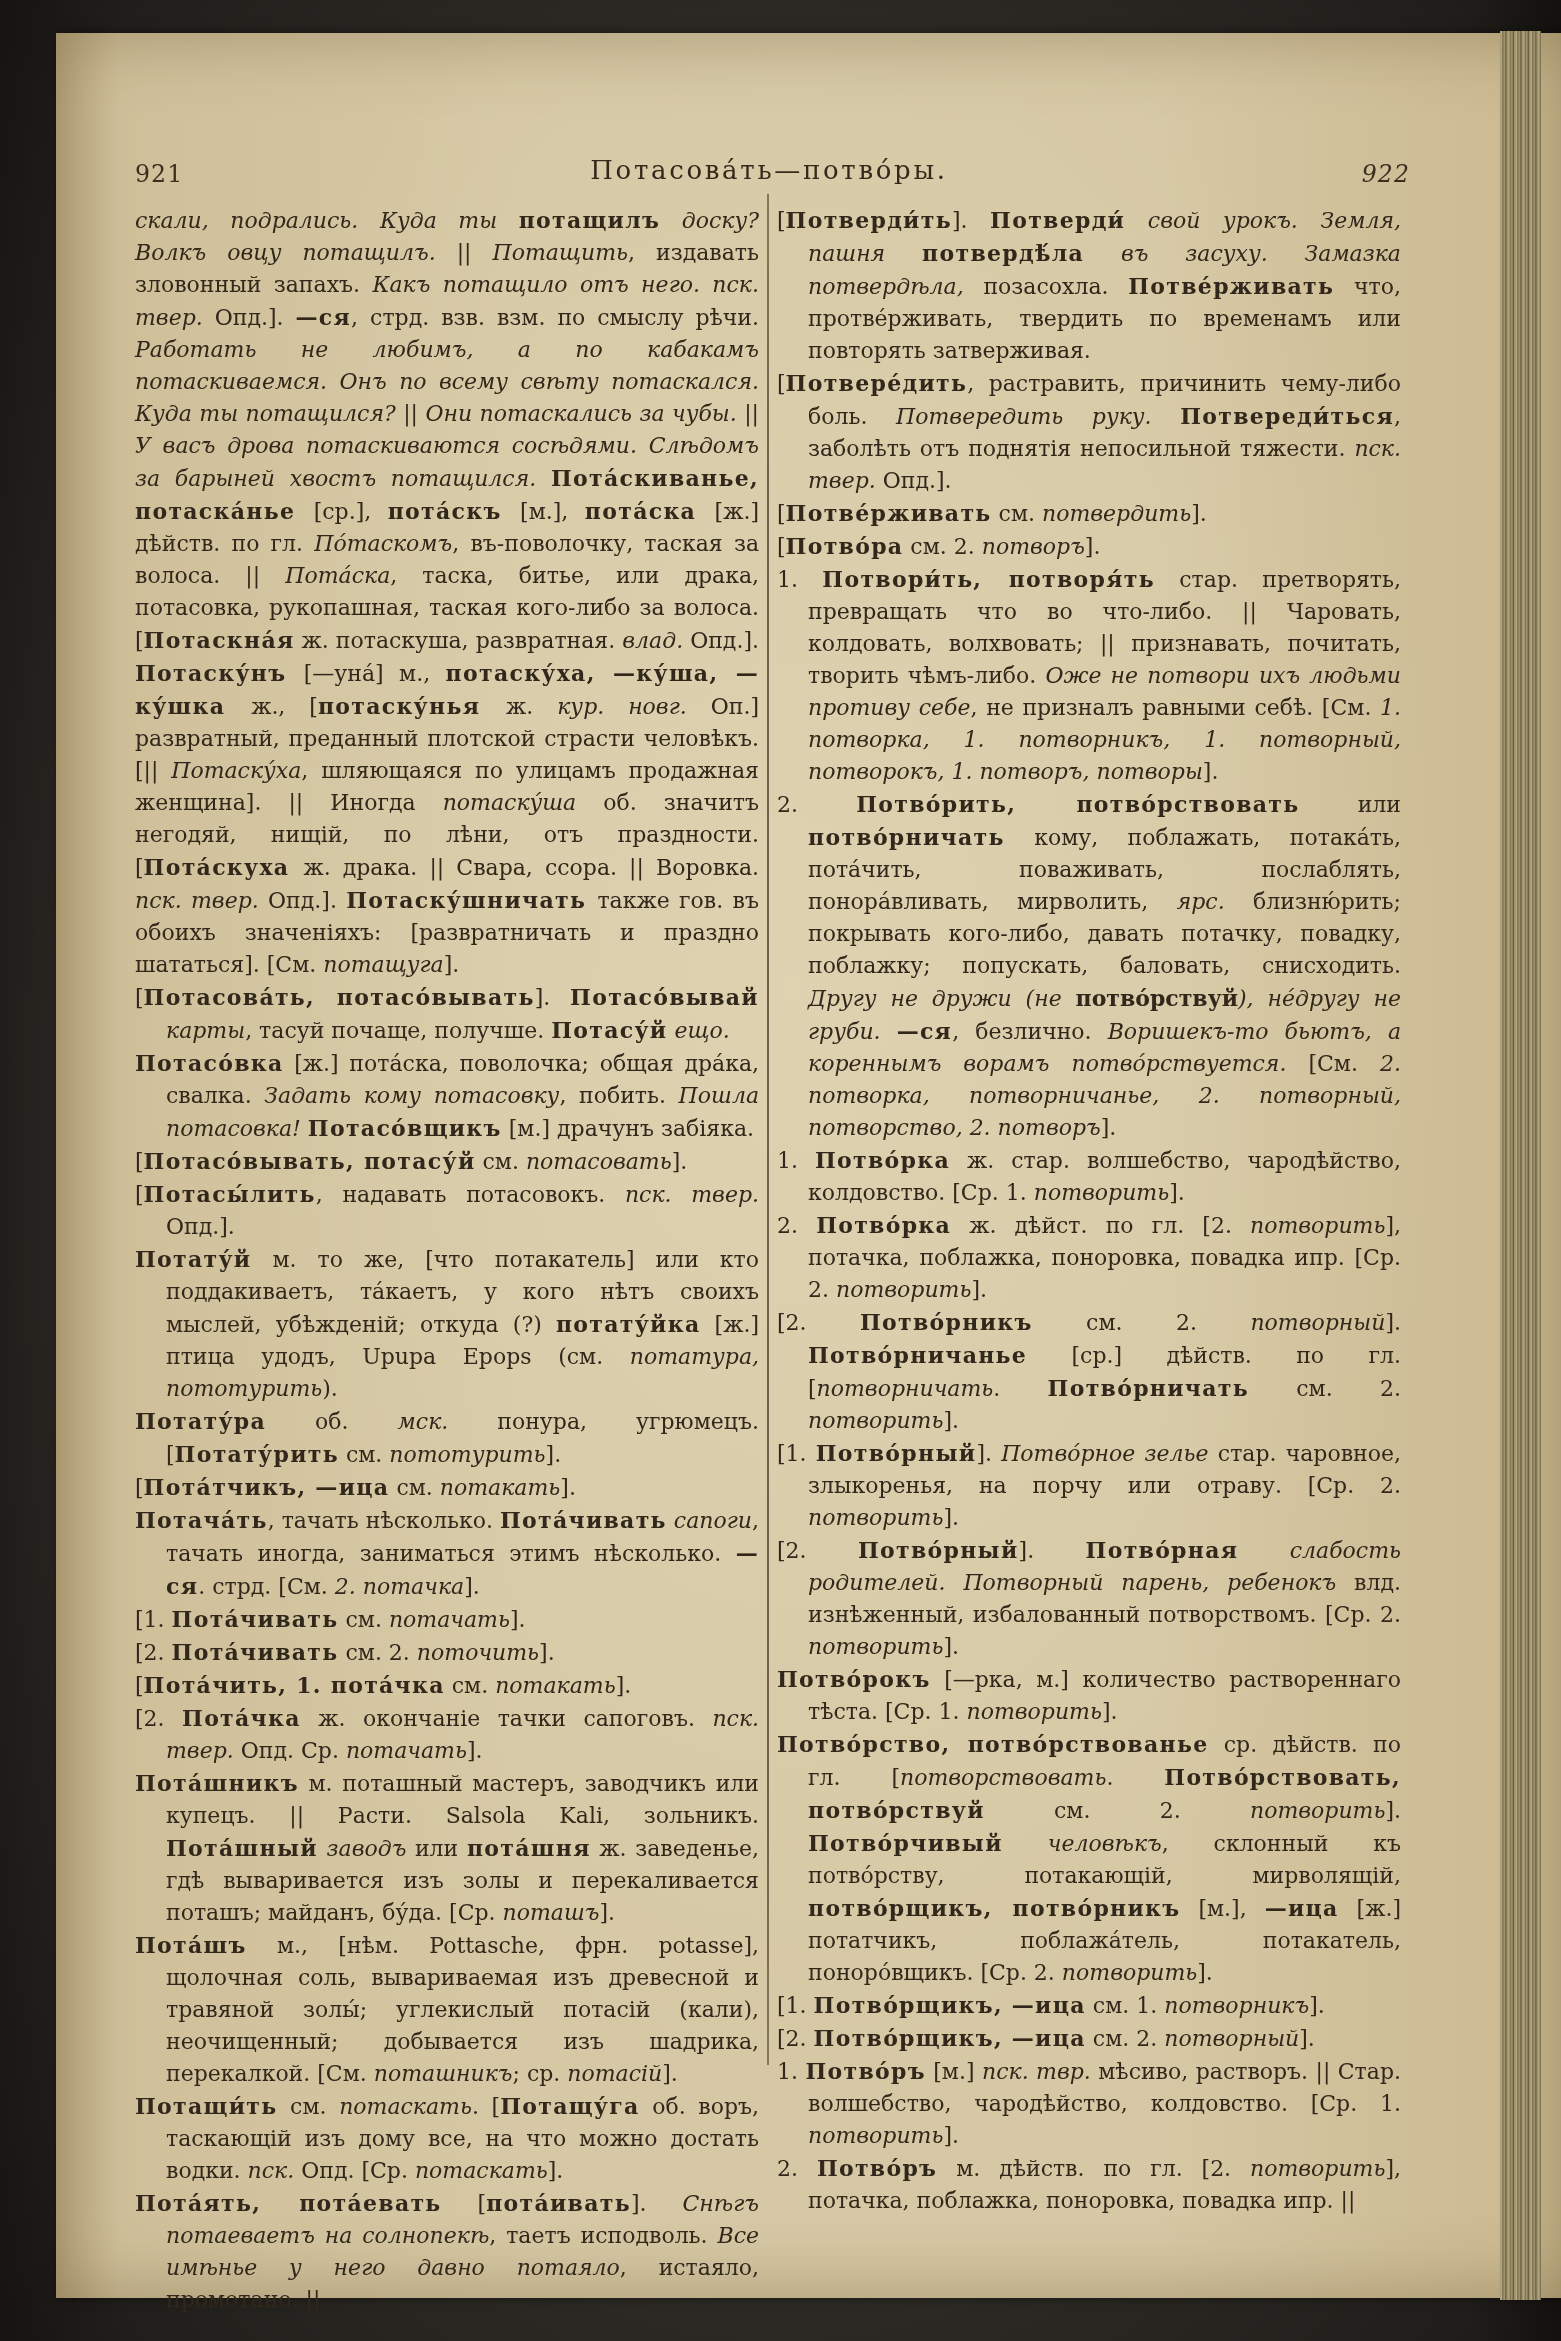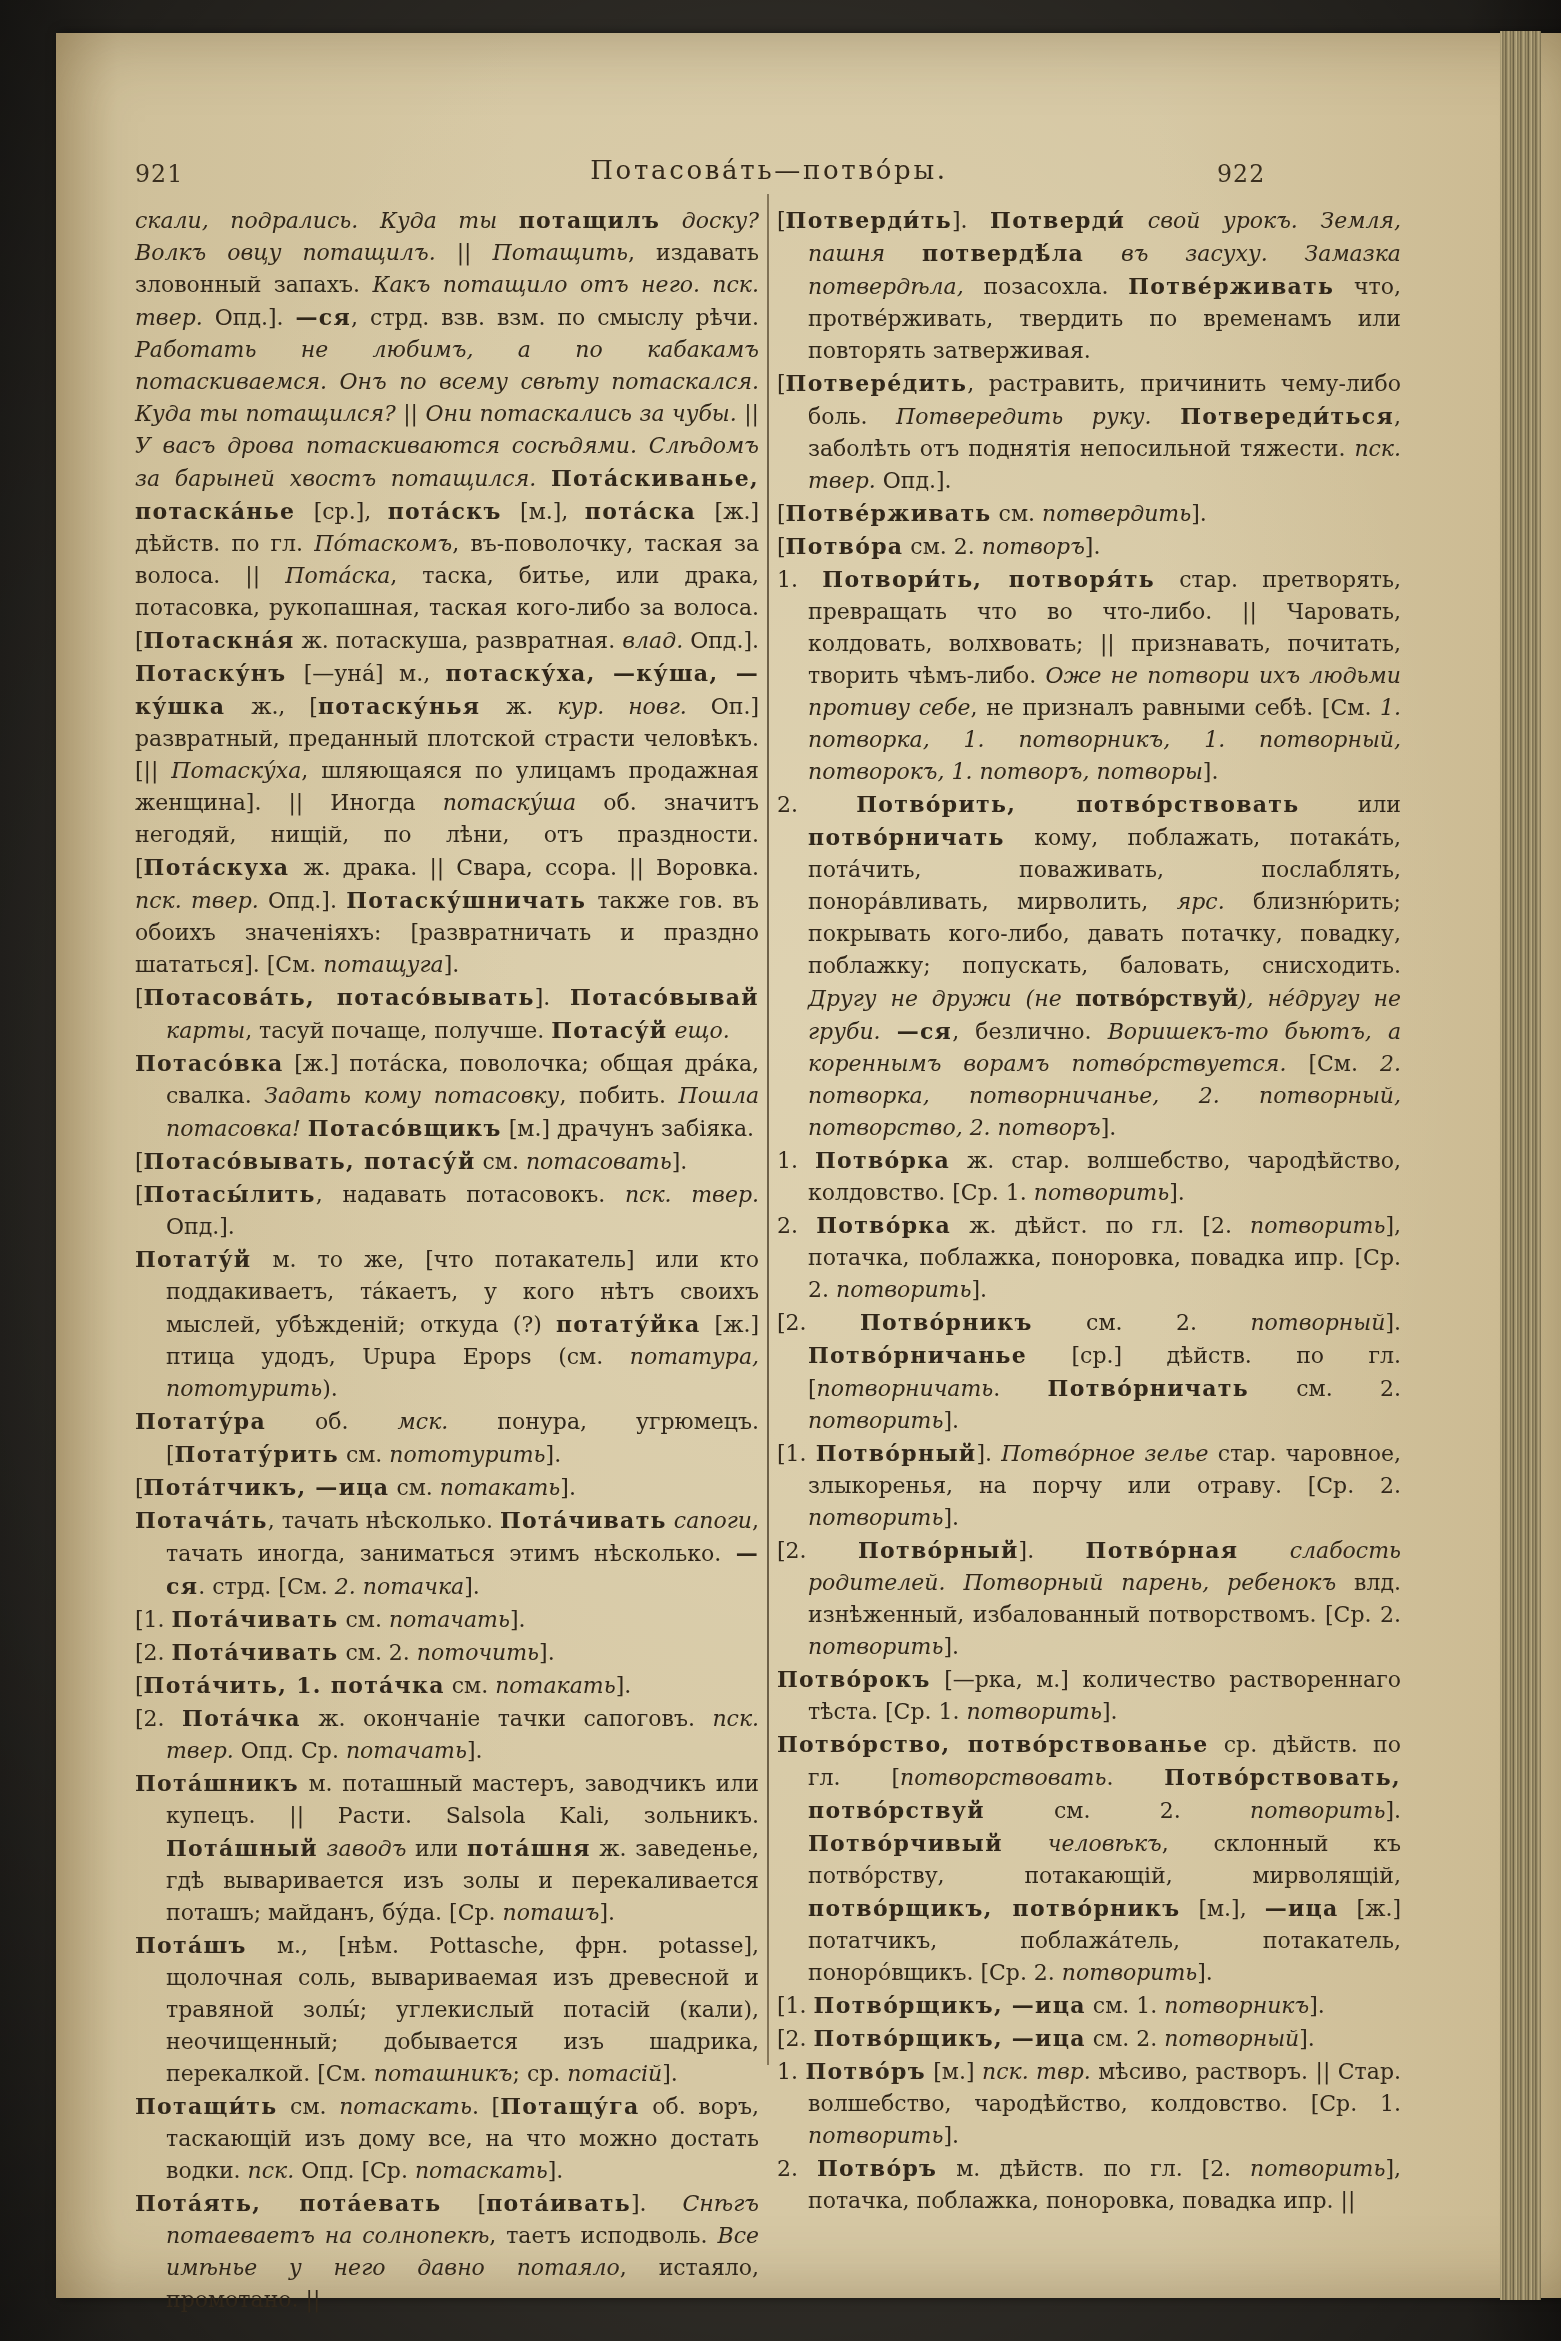--- a/index.html
+++ b/index.html
@@ -24,21 +24,21 @@
   .page-edge{
     position:absolute;left:1500px;top:31px;width:41px;height:2269px;
     background:repeating-linear-gradient(90deg,
       #a89a71 0px,#c3b389 1.6px,#7c7050 2.7px,#b1a277 4.3px,#6b6044 5.9px,#bdae83 7.5px);
     filter:brightness(.95);
   }
   .header-pagenum{
     position:absolute;top:127px;font-size:23.6px;color:#3a2f1f;letter-spacing:1.1px;
   }
   .pg-left{left:79px;}
-  .pg-right{left:1161px;width:113px;}
+  .pg-right{left:1241px;width:113px;text-align:right;font-style:italic;}
   .header-title{
     position:absolute;top:122px;left:78px;width:1270px;text-align:center;
     font-size:26px;font-weight:normal;letter-spacing:2.7px;color:#33281a;
   }
   .col{
     position:absolute;top:171px;width:624px;
     font-size:22px;line-height:32px;text-align:justify;
     color:#31271a;
   }
   .col-left{left:79px;}

